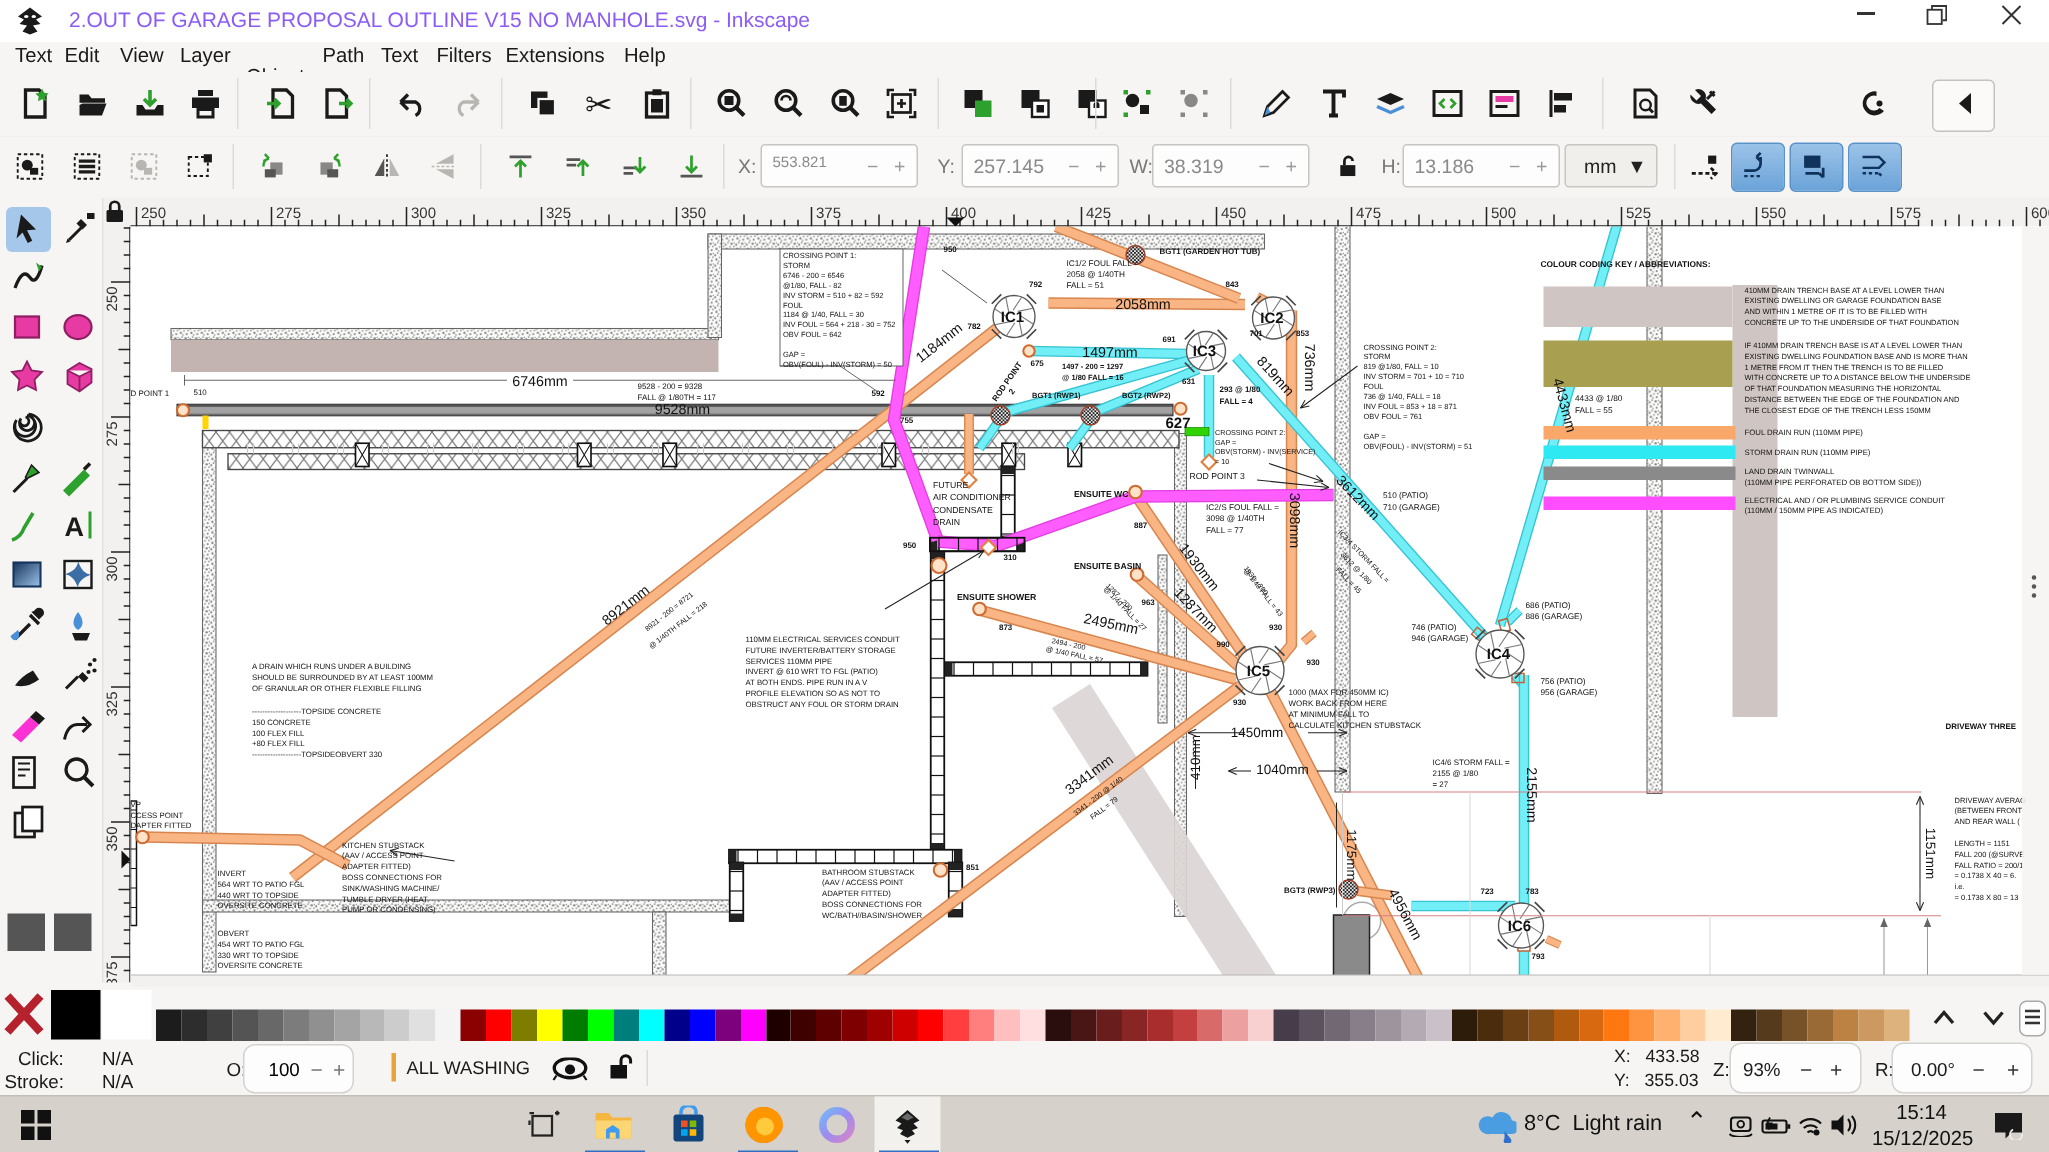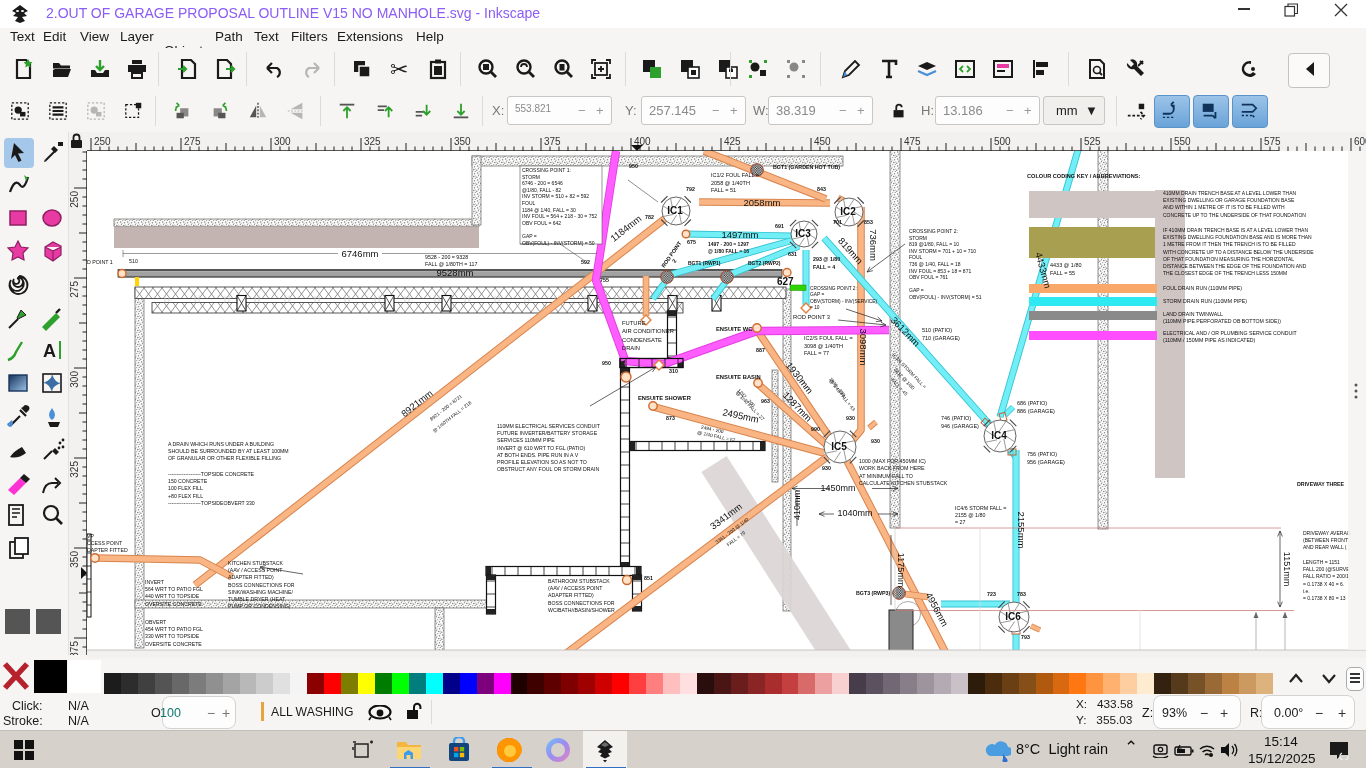--- a/index.html
+++ b/index.html
@@ -1314,21 +1314,21 @@
       <path d="M1,2 h10 M1,6 h10 M1,10 h10" stroke="#333" stroke-width="1.8"></path>
     </svg>
 </div>
 <div style="position:absolute;left:0;top:695px;width:1366px;height:35px;background:#f6f5f3;font-size:12.5px;color:#1a1a1a">
     <div style="position:absolute;left:12px;top:4px">Click:</div>
     <div style="position:absolute;left:68px;top:4px">N/A</div>
     <div style="position:absolute;left:3px;top:19px">Stroke:</div>
     <div style="position:absolute;left:68px;top:19px">N/A</div>
     <div style="position:absolute;left:151px;top:11px">O:</div>
     <div style="position:absolute;left:162px;top:1px;width:72px;height:31px;border:1px solid #d5d3cf;border-radius:8px;background:#fdfdfd"></div>
-    <div style="position:absolute;left:160px;top:11px;color:#0f766e">100</div>
+    <div style="position:absolute;left:179px;top:11px;color:#000000">100</div>
     <div style="position:absolute;left:207px;top:10px;color:#777;font-size:14px">−</div>
     <div style="position:absolute;left:222px;top:10px;color:#777;font-size:14px">+</div>
     <div style="position:absolute;left:261px;top:7px;width:3px;height:19px;background:#e8a33d"></div>
     <div style="position:absolute;left:271px;top:10px;font-size:12.2px">ALL WASHING</div>
     <svg width="24" height="16" style="position:absolute;left:368px;top:10px">
       <ellipse cx="12" cy="7" rx="10.5" ry="6.5" fill="none" stroke="#111" stroke-width="2.2"></ellipse>
       <circle cx="12" cy="8" r="3.4" fill="#111"></circle>
       <line x1="3" y1="12" x2="1" y2="15" stroke="#111" stroke-width="1.5"></line>
       <line x1="21" y1="12" x2="23" y2="15" stroke="#111" stroke-width="1.5"></line>
     </svg>

